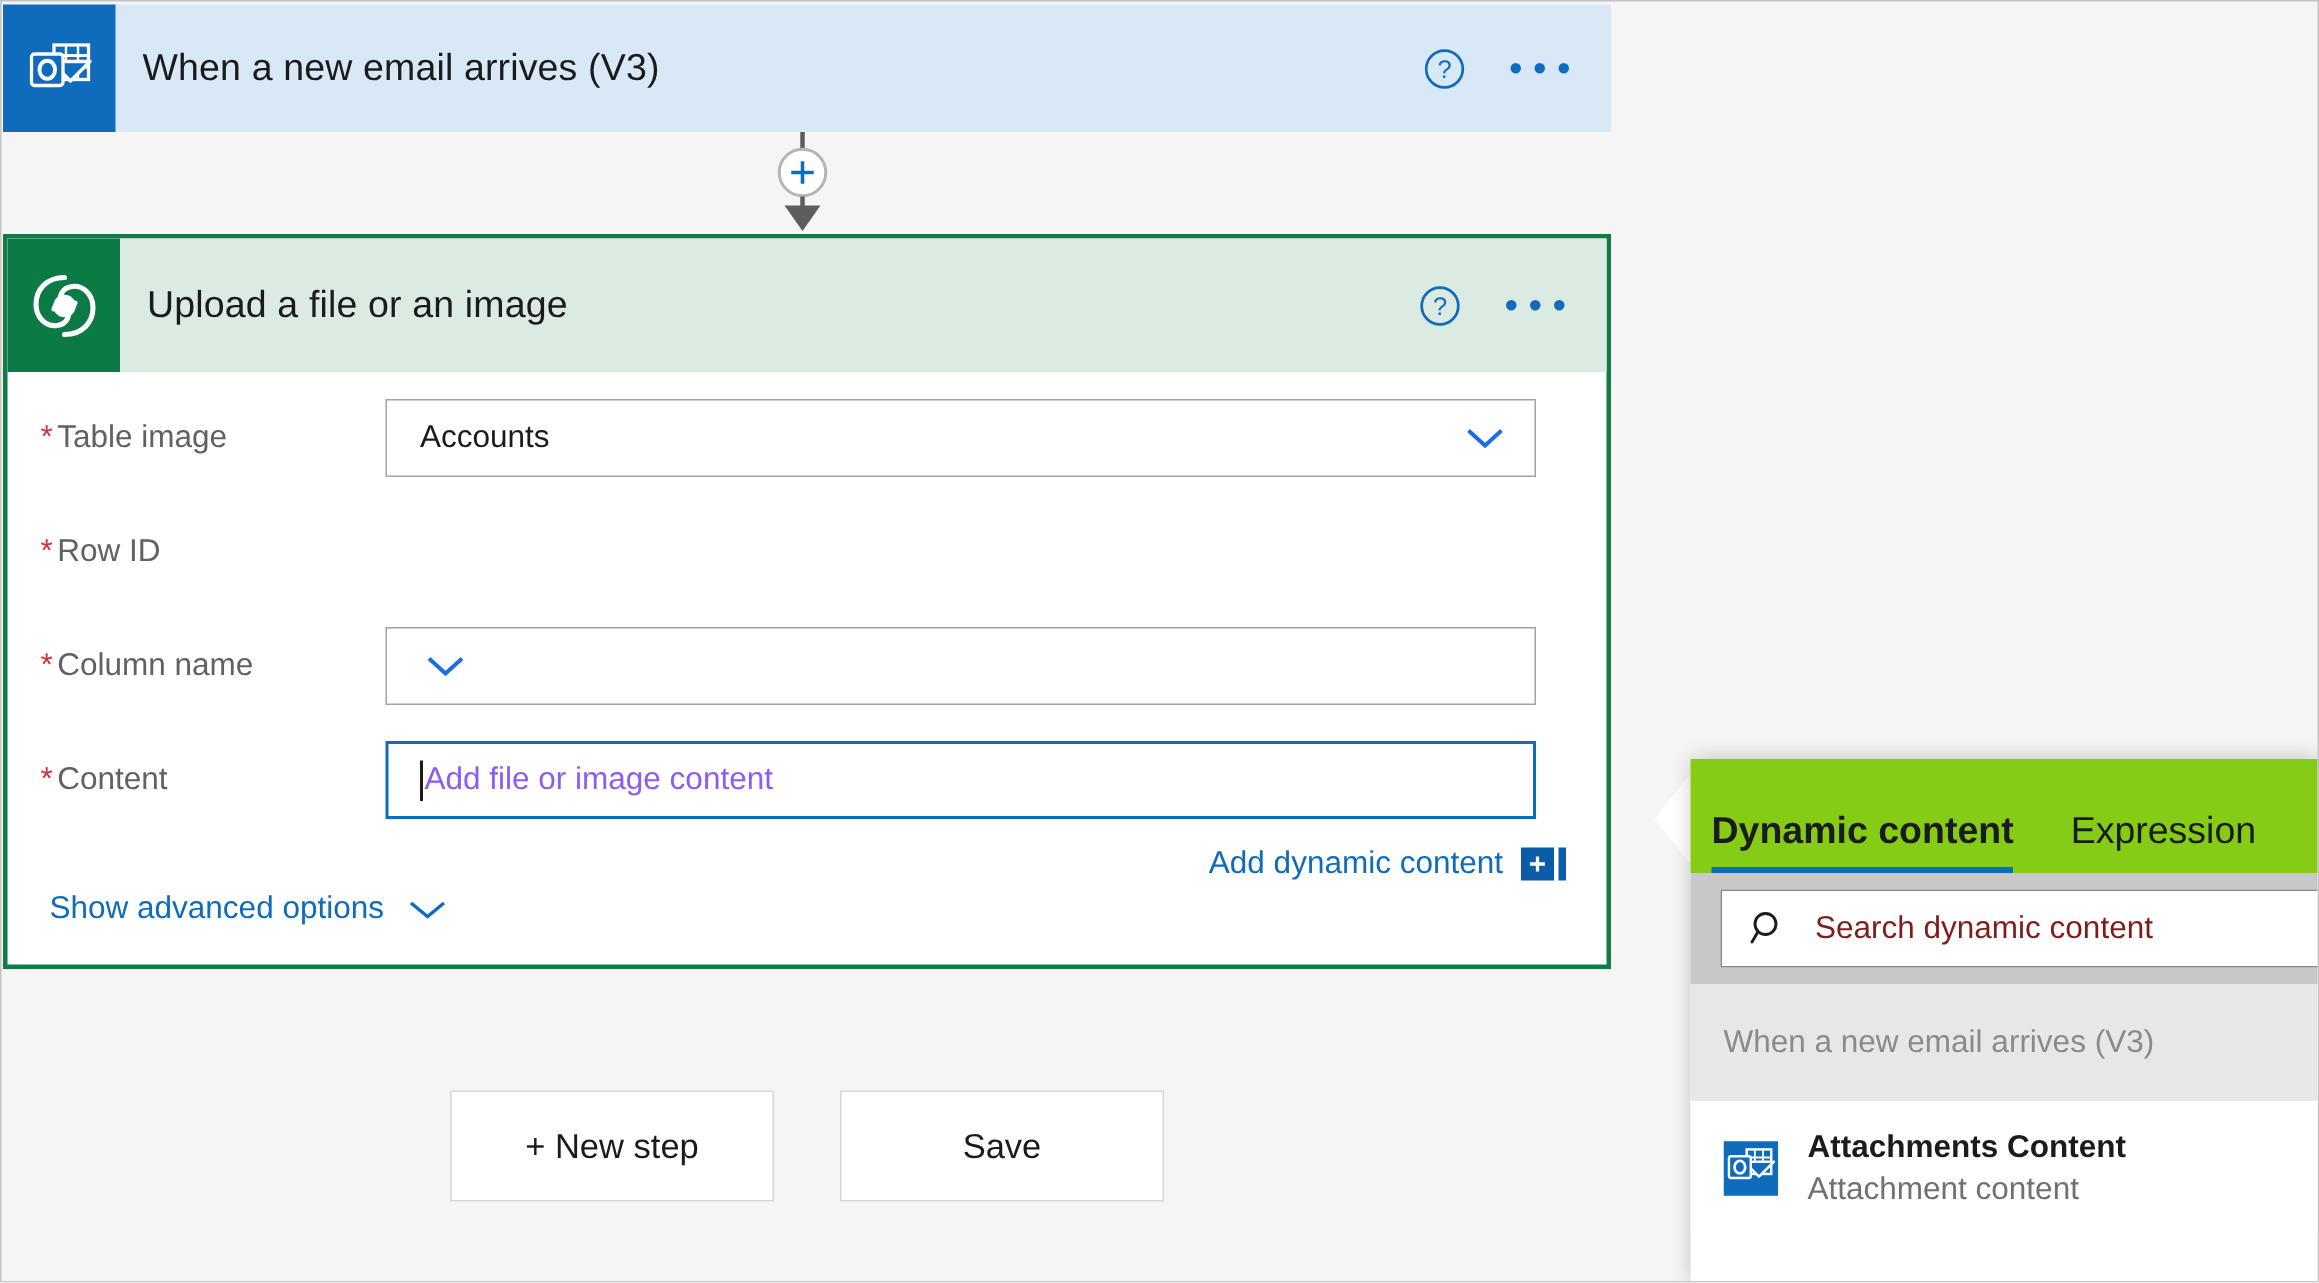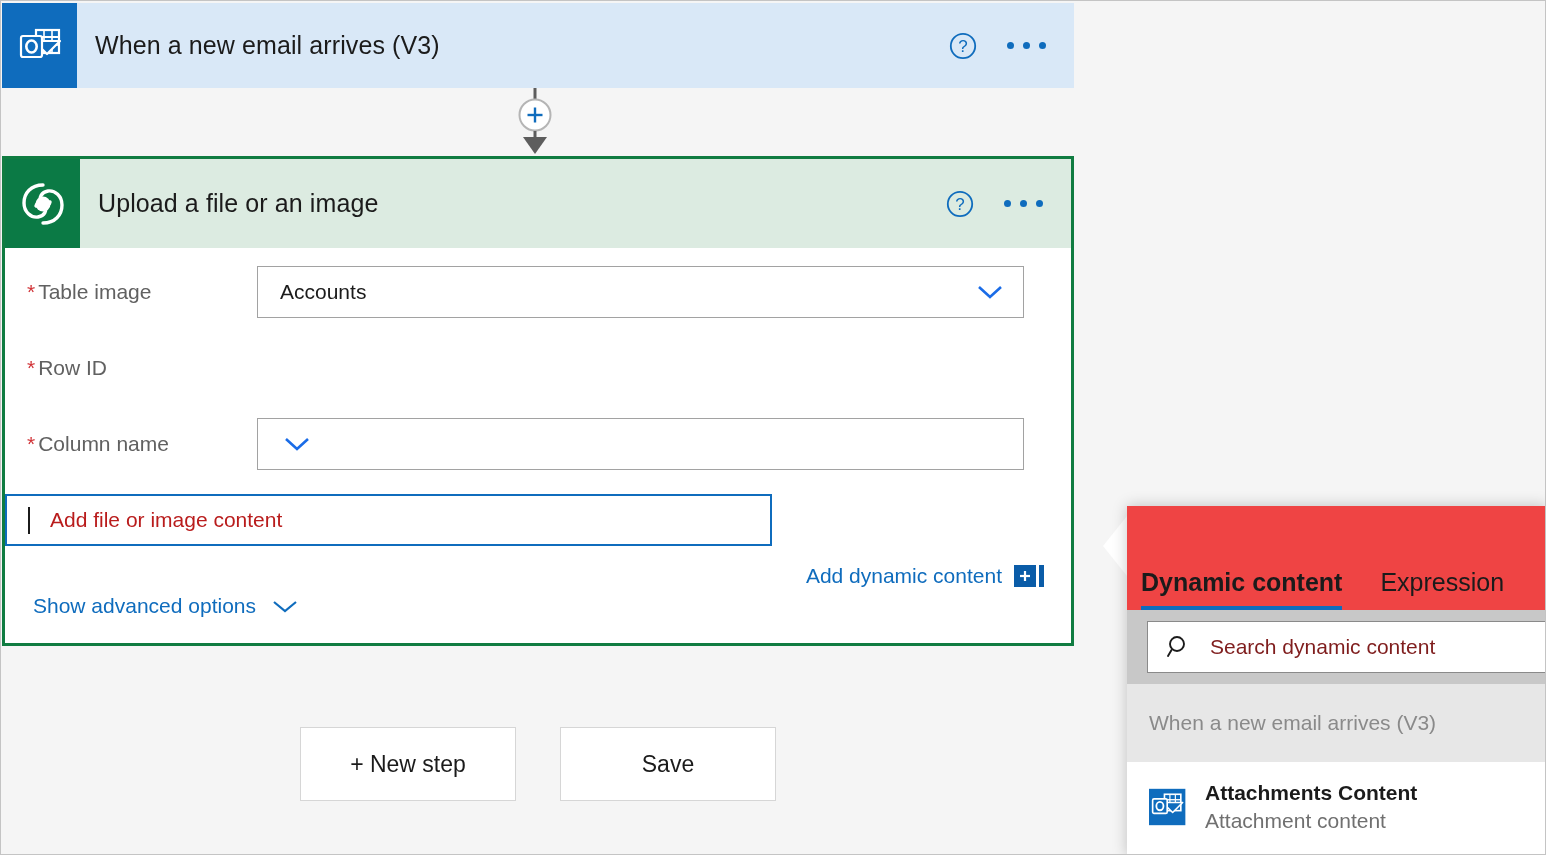--- a/index.html
+++ b/index.html
@@ -98,21 +98,21 @@
     align-items: center;
     padding: 0 16px 0 22px;
     font-size: 21px;
     color: #1b1b1b;
   }
   .field.focused {
     border: 2px solid #0f6cbd;
     padding-left: 21px;
   }
   .field .value { flex: 1 1 auto; }
-  .field .placeholder { flex: 1 1 auto; color: #b91c1c; margin-left: 19px; }
+  .field .placeholder { flex: 1 1 auto; color: #8b5cf6; }
   .caret {
     width: 2px; height: 27px; background: #1b1b1b;
     margin-right: 1px;
   }
   .chev { width: 34px; height: 20px; flex: 0 0 34px; }
 
   .dyn-link-row {
     display: flex; align-items: center; justify-content: flex-end;
     width: 1039px;
     margin-top: 12px;
@@ -166,24 +166,24 @@
     box-shadow: 0 0 14px rgba(0,0,0,.22);
   }
   .dc-pointer {
     position: absolute;
     left: 1100px; top: 505px;
     width: 30px; height: 80px;
   }
   .dc-tabs {
     display: flex;
     align-items: flex-end;
-    height: 104px;
+    height: 76px;
     padding: 0 0 0 14px;
     gap: 38px;
-    background: #ef4444;
+    background: #84cc16;
   }
   .dc-tab {
     font-size: 25px;
     color: #1b1b1b;
     padding-bottom: 13px;
     position: relative;
     cursor: pointer;
   }
   .dc-tab.active { font-weight: bold; }
   .dc-tab.active::after {
@@ -324,20 +324,23 @@
           <span class="req">*</span><span>Column name</span>
         </div>
         <div class="field">
           <svg class="chev" viewBox="0 0 34 20">
             <polyline points="6,5 17,15 28,5" fill="none" stroke="#1a6ce7" stroke-width="2.6"></polyline>
           </svg>
         </div>
       </div>
 
       <div class="form-row" style="margin-top:12px;">
+        <div class="label">
+          <span class="req">*</span><span>Content</span>
+        </div>
         <div class="field focused">
           <span class="caret"></span>
           <span class="placeholder">Add file or image content</span>
         </div>
       </div>
 
       <div class="dyn-link-row">
         <span class="dyn-link">Add dynamic content</span>
         <span class="plus-badge">
           <span class="sq">

